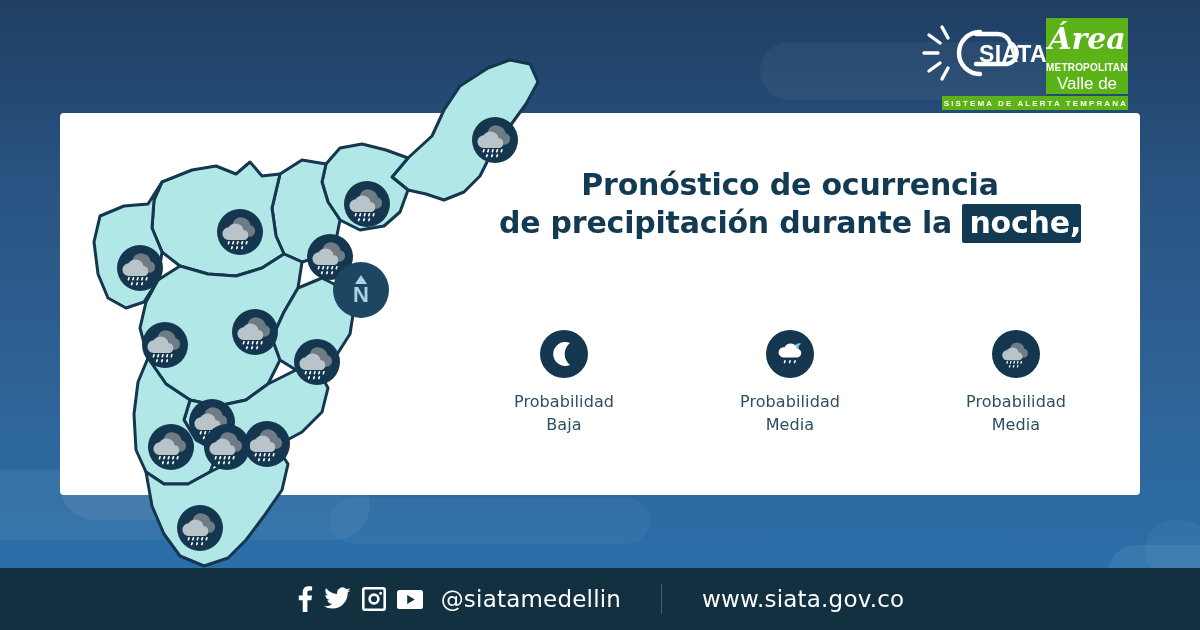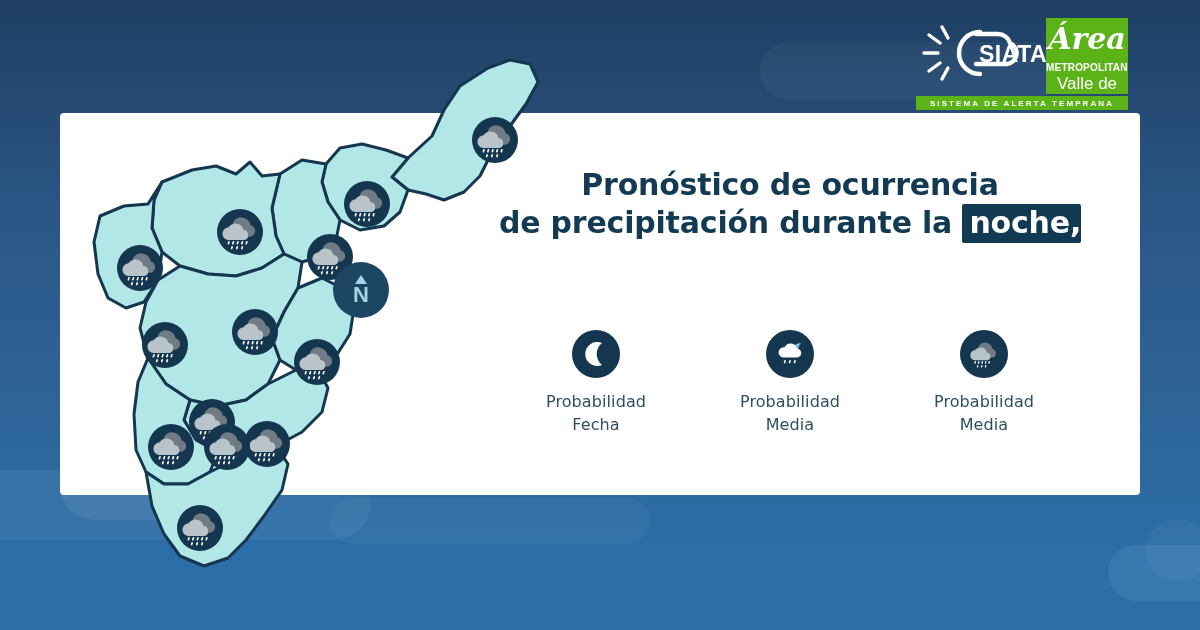--- a/index.html
+++ b/index.html
@@ -38,41 +38,41 @@
   
   #headline{position:absolute;left:470px;top:166px;width:640px;text-align:center;}
   #headline .ln{font-family:"DejaVu Sans",sans-serif;font-weight:bold;font-size:30px;
      color:#123a52;line-height:38px;letter-spacing:-.2px;white-space:nowrap;}
   .hl{background:#123a52;color:#ffffff;padding:1px 0 3px 7px;border-radius:2px;}
   #fecha{position:absolute;left:470px;top:284px;width:640px;text-align:center;white-space:nowrap;}
   #fecha .lbl{font-family:"DejaVu Sans",sans-serif;font-size:17px;color:#2e4f63;letter-spacing:.4px;}
   #fecha .val{font-family:"DejaVu Sans",sans-serif;font-size:15px;color:#14364f;font-weight:bold;letter-spacing:-.1px;}
 
   
-  #legend{position:absolute;left:470px;top:330px;width:640px;display:flex;justify-content:center;gap:44px;}
+  #legend{position:absolute;left:470px;top:330px;width:640px;display:flex;justify-content:center;gap:76px;}
   .lgitem{width:150px;display:flex;flex-direction:column;align-items:center;}
   .lgcircle{width:48px;height:48px;border-radius:50%;background:#14364f;
      display:flex;align-items:center;justify-content:center;margin-bottom:12px;}
   .lgcircle svg{width:36px;height:36px;display:block;}
   .lglabel{font-family:"DejaVu Sans",sans-serif;font-size:16px;color:#2e4f63;
      line-height:23px;text-align:center;letter-spacing:.1px;}
 
   
   #logos{position:absolute;right:72px;top:18px;display:flex;align-items:flex-start;gap:0;}
   #siatalogo{position:relative;width:130px;height:70px;}
   #siatalogo svg{position:absolute;left:0;top:0;width:130px;height:70px;}
   #areablock{width:82px;height:76px;background:#5cb317;position:relative;overflow:hidden;}
   #areablock .scriptword{position:absolute;left:0;right:0;top:3px;text-align:center;
      font-family:"DejaVu Serif",serif;font-style:italic;font-weight:bold;font-size:30px;color:#ffffff;}
   #areablock .l1{position:absolute;left:0;right:0;top:44px;text-align:center;
      font-family:"Liberation Sans",sans-serif;font-weight:bold;font-size:10px;color:#ffffff;letter-spacing:.2px;}
   #areablock .l2{position:absolute;left:0;right:0;top:56px;text-align:center;
      font-family:"Liberation Sans",sans-serif;font-size:17px;color:#ffffff;}
-  #tagline{position:absolute;right:72px;top:96px;width:212px;height:14px;background:#5cb317;
-     display:flex;align-items:center;justify-content:center;}
+  #tagline{position:absolute;right:72px;top:96px;width:186px;height:14px;background:#5cb317;
+     display:flex;align-items:center;justify-content:flex-end;}
   #tagline span{font-family:"Liberation Sans",sans-serif;font-size:8px;font-weight:bold;
      color:#ffffff;letter-spacing:2.1px;}
 
   
   #footer{position:absolute;left:0;bottom:0;width:1200px;height:62px;background:#12303f;
      display:flex;align-items:center;justify-content:center;gap:0;}
   #footinner{display:flex;align-items:center;gap:18px;}
   .socials{display:flex;align-items:center;gap:11px;}
   .socials svg{display:block;fill:#ffffff;}
   #handle{font-family:"DejaVu Sans",sans-serif;font-size:23px;color:#ffffff;letter-spacing:.2px;}
@@ -356,21 +356,21 @@
   <div id="legend">
 
     <div class="lgitem">
       <div class="lgcircle">
         <svg viewBox="0 0 36 36">
             <path d="M25 7a12 12 0 1 0 0 22 14 14 0 0 1 0-22z" fill="#ffffff" transform="translate(-1,0)"></path>
           </svg>
       </div>
       <div class="lglabel">
         <span>Probabilidad</span><br>
-        <span>Fecha</span>
+        <span>Baja</span>
       </div>
     </div>
 
     <div class="lgitem">
       <div class="lgcircle">
         <svg viewBox="0 0 36 36">
           <path d="M29 7.5a5.6 5.6 0 1 0 .2 10.6 6.6 6.6 0 0 1-.2-10.6z" fill="#7ec4e3"></path>
           <path d="M11 21.5h13.6a4.5 4.5 0 0 0 .3-9 6.6 6.6 0 0 0-12.4-1.2 4.6 4.6 0 0 0-1.5 10.2z" fill="#ffffff"></path>
           <g fill="#ffffff">
             <rect x="12" y="24" width="1.6" height="3.4" rx=".8" transform="rotate(18 12.8 25.7)"></rect>
@@ -427,14 +427,35 @@
     <div id="areablock">
       <div class="scriptword">Área</div>
       <div class="l1">METROPOLITANA</div>
       <div class="l2">Valle de Aburrá</div>
     </div>
   </div>
   <div id="tagline">
     <span>SISTEMA DE ALERTA TEMPRANA</span>
   </div>
 
+  <div id="footer">
+    <div id="footinner">
+      <div class="socials">
+        <svg width="17" height="26" viewBox="0 0 17 26">
+            <path d="M11.4 26V14.2h4l.6-4.6h-4.6V6.7c0-1.3.4-2.2 2.3-2.2h2.4V.4C15.7.3 14.3.2 12.6.2 9.1.2 6.7 2.3 6.7 6.2v3.4H2.8v4.6h3.9V26z"></path>
+          </svg>
+        <svg width="27" height="24" viewBox="0 0 27 24">
+            <path d="M26.6 3.2a10.6 10.6 0 0 1-3.1.9A5.4 5.4 0 0 0 25.9.9a10.8 10.8 0 0 1-3.4 1.3A5.4 5.4 0 0 0 13.2 7a15.3 15.3 0 0 1-11.1-5.7 5.4 5.4 0 0 0 1.7 7.2 5.3 5.3 0 0 1-2.4-.7 5.4 5.4 0 0 0 4.3 5.3 5.5 5.5 0 0 1-2.4.1 5.4 5.4 0 0 0 5 3.7A10.9 10.9 0 0 1 0 19.2a15.3 15.3 0 0 0 8.3 2.4c10 0 15.4-8.3 15.4-15.4v-.7a11 11 0 0 0 2.9-2.3z"></path>
+          </svg>
+        <svg width="24" height="24" viewBox="0 0 24 24">
+            <path d="M3 0h18a3 3 0 0 1 3 3v18a3 3 0 0 1-3 3H3a3 3 0 0 1-3-3V3a3 3 0 0 1 3-3zm0 2.6A.4.4 0 0 0 2.6 3v18a.4.4 0 0 0 .4.4h18a.4.4 0 0 0 .4-.4V3a.4.4 0 0 0-.4-.4zM12 6.3a5.7 5.7 0 1 1 0 11.4 5.7 5.7 0 0 1 0-11.4zm0 2.6a3.1 3.1 0 1 0 0 6.2 3.1 3.1 0 0 0 0-6.2zm6.6-4.1a1.5 1.5 0 1 1 0 3 1.5 1.5 0 0 1 0-3z"></path>
+          </svg>
+        <svg width="26" height="19" viewBox="0 0 26 19">
+            <path d="M2.6 0h20.8A2.6 2.6 0 0 1 26 2.6v13.8a2.6 2.6 0 0 1-2.6 2.6H2.6A2.6 2.6 0 0 1 0 16.4V2.6A2.6 2.6 0 0 1 2.6 0zm7.6 5.1v8.8l7.6-4.4z"></path>
+          </svg>
+      </div>
+      <div id="handle">@siatamedellin</div>
+      <div id="fdiv"></div>
+      <div id="site">www.siata.gov.co</div>
+    </div>
+  </div>
 
 </div>
 
 </body></html>

